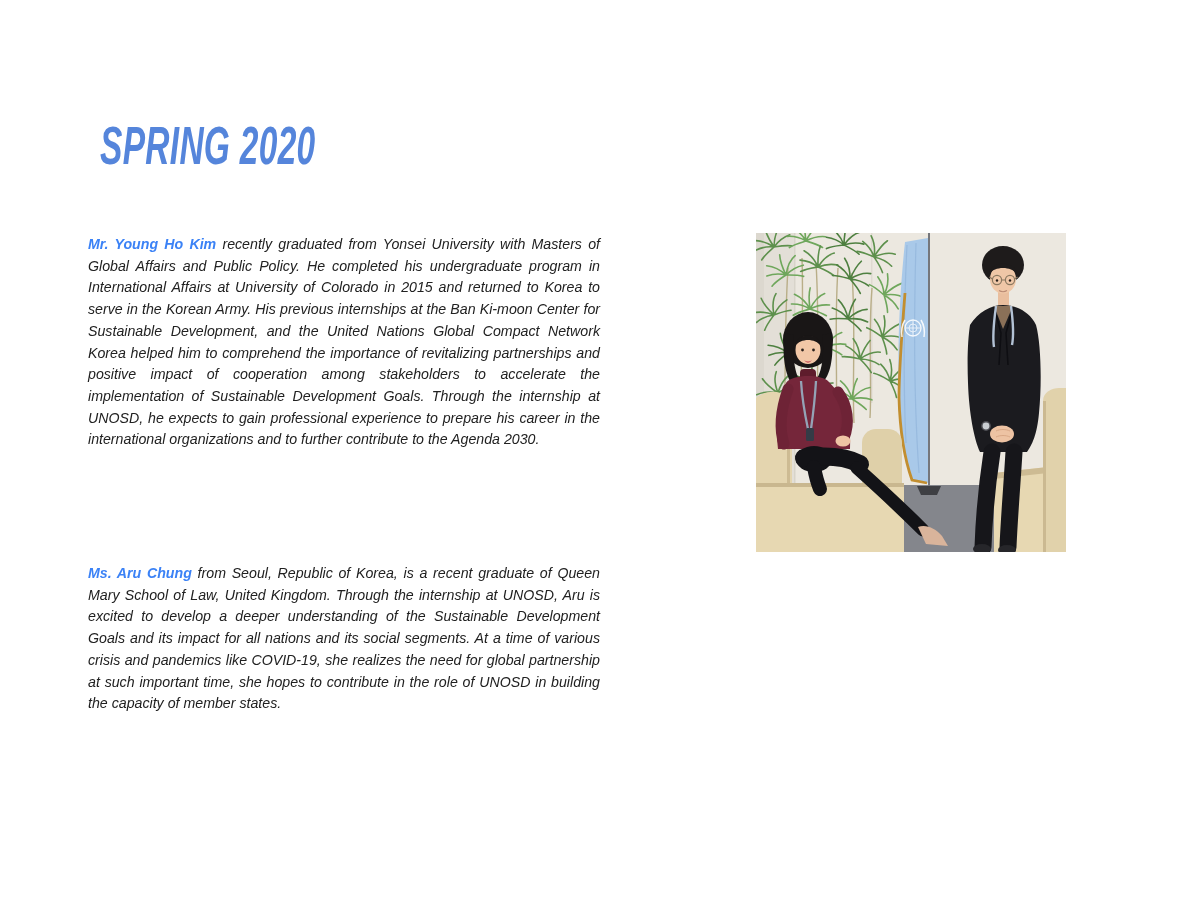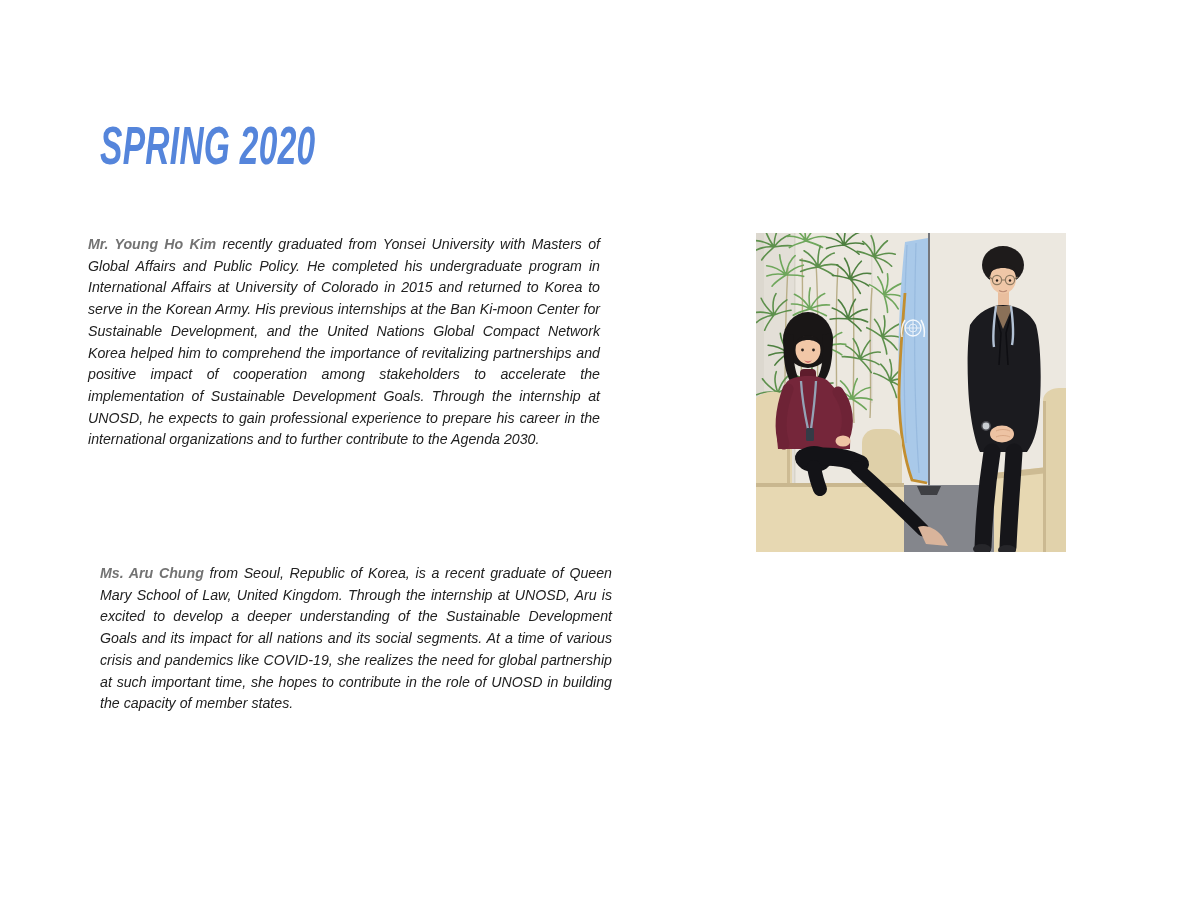--- a/index.html
+++ b/index.html
@@ -7,23 +7,23 @@
        font-family:"Liberation Sans",sans-serif;}
   .page{position:absolute;inset:0;background:#ffffff;font-style:italic;}
 
   .title{position:absolute;left:100px;top:118px;margin:0;
          font-family:"Liberation Sans",sans-serif;font-weight:700;font-size:54px;line-height:54px;
          color:#5585db;letter-spacing:0.5px;white-space:nowrap;
          transform:scaleX(0.62);transform-origin:0 50%;}
 
   .bio{position:absolute;left:88px;width:512px;margin:0;
        font-size:14.2px;line-height:21.7px;color:#212121;text-align:justify;}
-  .bio strong{font-weight:700;color:#737373;}
+  .bio strong{font-weight:700;color:#3b82f6;}
   #bio-kim{top:234px;}
-  #bio-chung{top:563px;margin-left:12px;}
+  #bio-chung{top:563px;}
 
   .photo{position:absolute;left:756px;top:233px;width:310px;height:319px;margin:0;
          overflow:hidden;background:#ece8e0;}
   .photo svg{display:block;}
 </style>
 </head>
 <body>
 
 <div class="page">
 

